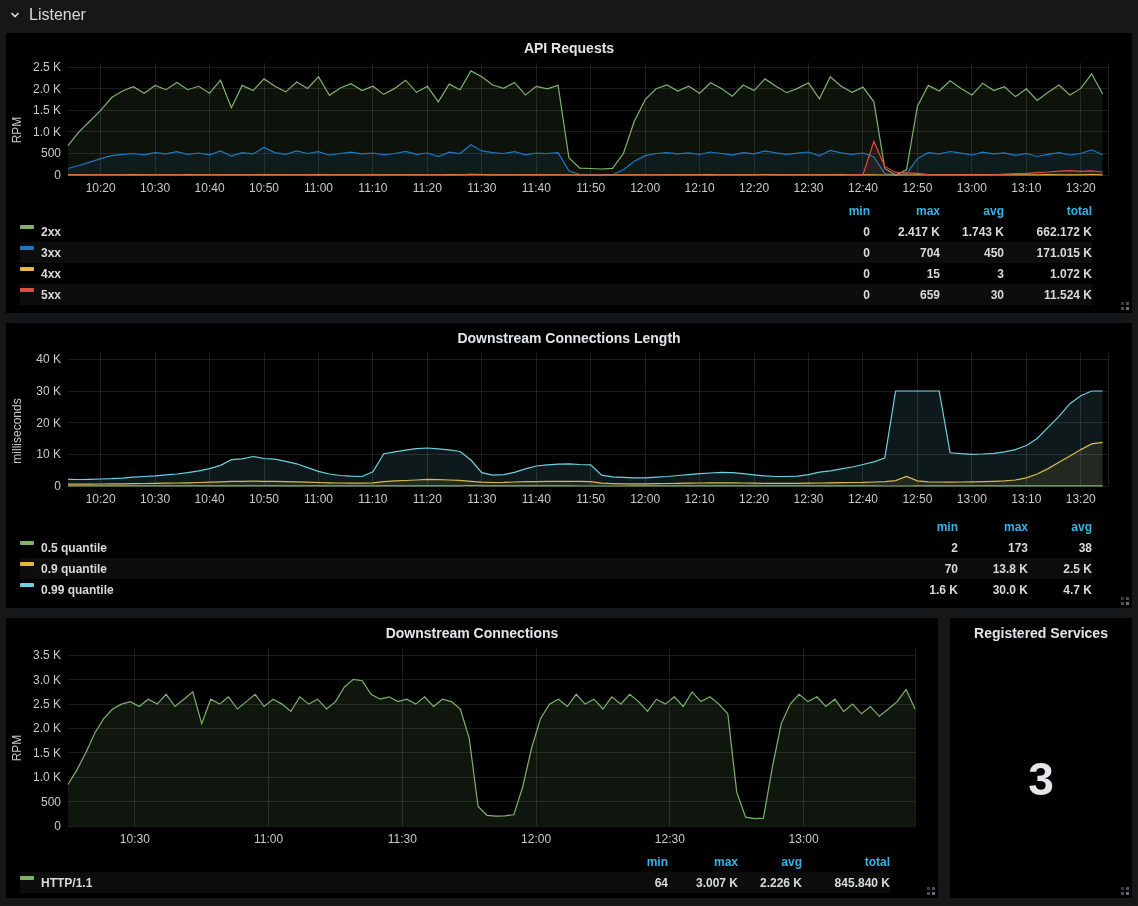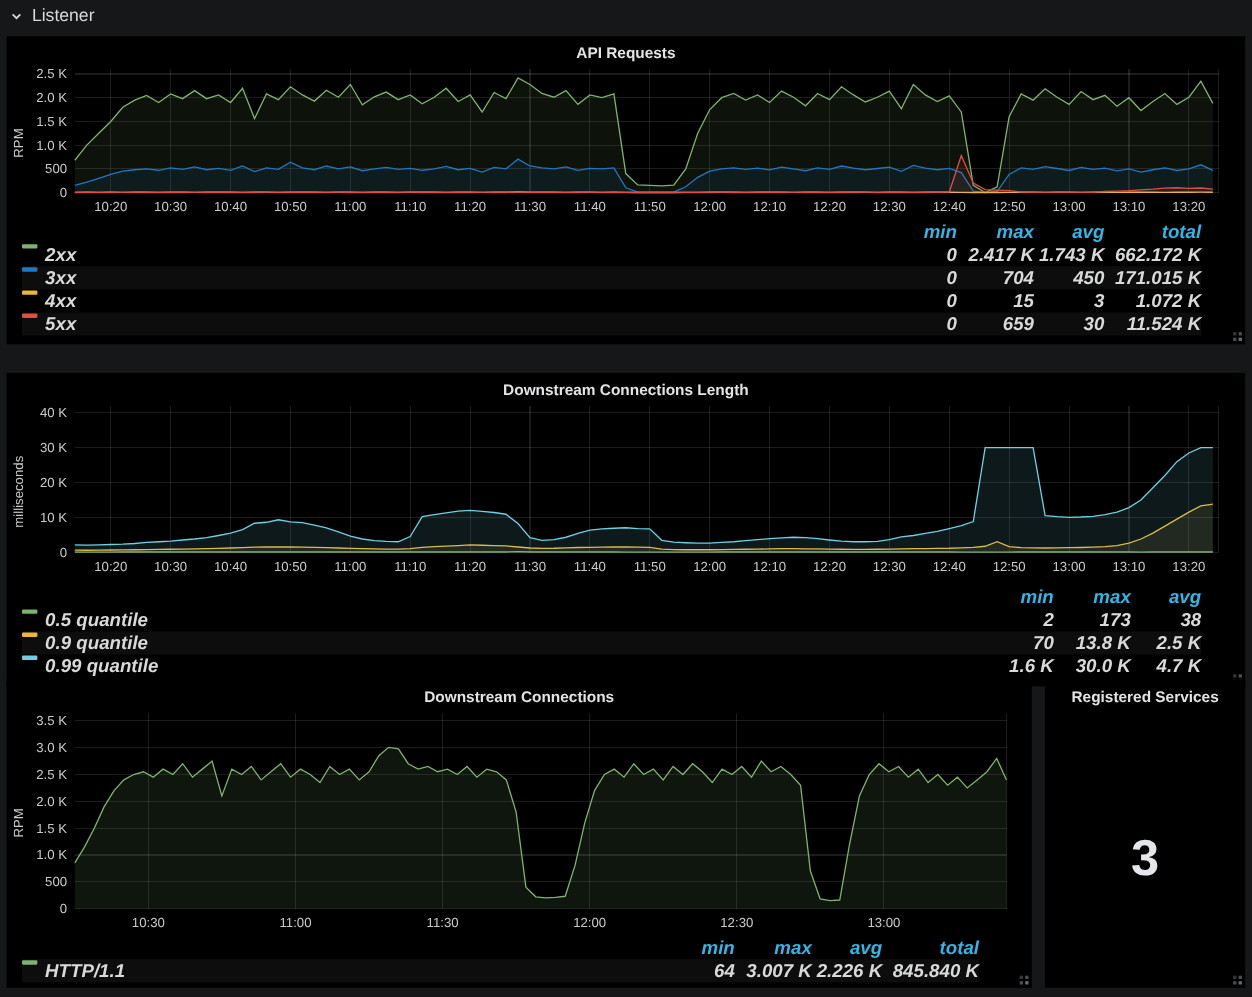--- a/index.html
+++ b/index.html
@@ -5,38 +5,38 @@
   html,body{margin:0;padding:0;width:1138px;height:906px;background:#161719;
     font-family:"Liberation Sans",sans-serif;color:#d8d9da;overflow:hidden;}
   .dashboard{position:relative;width:1138px;height:906px;}
 
   .row-header{height:30px;display:flex;align-items:center;gap:8px;padding-left:9px;
     font-size:16px;color:#d8d9da;}
   .row-header .chev{display:flex;align-items:center;}
 
   .panel{position:absolute;background:#000000;padding-top:4px;box-sizing:border-box;}
   .p0{left:6px;top:33px;width:1126px;height:280px;}
-  .p1{left:6px;top:323px;width:1126px;height:285px;margin-top:16px;}
+  .p1{left:6px;top:323px;width:1126px;height:285px;}
   .p2{left:6px;top:618px;width:932px;height:280px;}
   .p3{left:950px;top:618px;width:182px;height:280px;display:flex;flex-direction:column;gap:16px;}
 
   .panel-title{height:22px;line-height:22px;text-align:center;font-size:14px;
     font-weight:700;color:#e3e4e6;cursor:pointer;white-space:nowrap;}
 
   .chart-row{display:flex;align-items:stretch;margin-left:4px;}
   .ytitle{width:14px;display:flex;align-items:center;justify-content:center;overflow:visible;}
   .ytitle span{transform:rotate(-90deg);white-space:nowrap;font-size:12px;color:#c8c9cb;}
 
   svg.chart{display:block;}
   .grid{stroke:rgba(255,255,255,0.11);stroke-width:1;shape-rendering:crispEdges;}
   .tick{fill:#c9cacc;font-size:12px;font-family:"Liberation Sans",sans-serif;}
   .ytick{text-anchor:end;}
   .xtick{text-anchor:middle;}
 
-  .legend-box{padding:0 40px 0 14px;font-size:17px;font-weight:700;color:#d8d9da;font-style:italic;}
+  .legend-box{padding:0 40px 0 14px;font-size:12px;font-weight:700;color:#d8d9da;}
   .p2 .legend-box{padding-right:48px;}
   .legend-row{height:21px;display:flex;align-items:center;}
   .legend-box .legend-row:nth-child(odd):not(.legend-header){background:rgba(255,255,255,0.05);}
   .legend-box.single .legend-row:nth-child(2){background:rgba(255,255,255,0.05);}
   .legend-header{height:20px;}
   .legend-header .legend-val{color:#33b5e5;cursor:pointer;}
   .legend-name{flex:1;display:flex;align-items:flex-start;gap:7px;cursor:pointer;}
   .legend-swatch{width:14px;height:4px;border-radius:1px;flex:0 0 auto;}
   .legend-val{width:70px;text-align:right;}
   .legend-col-avg{width:64px;}

